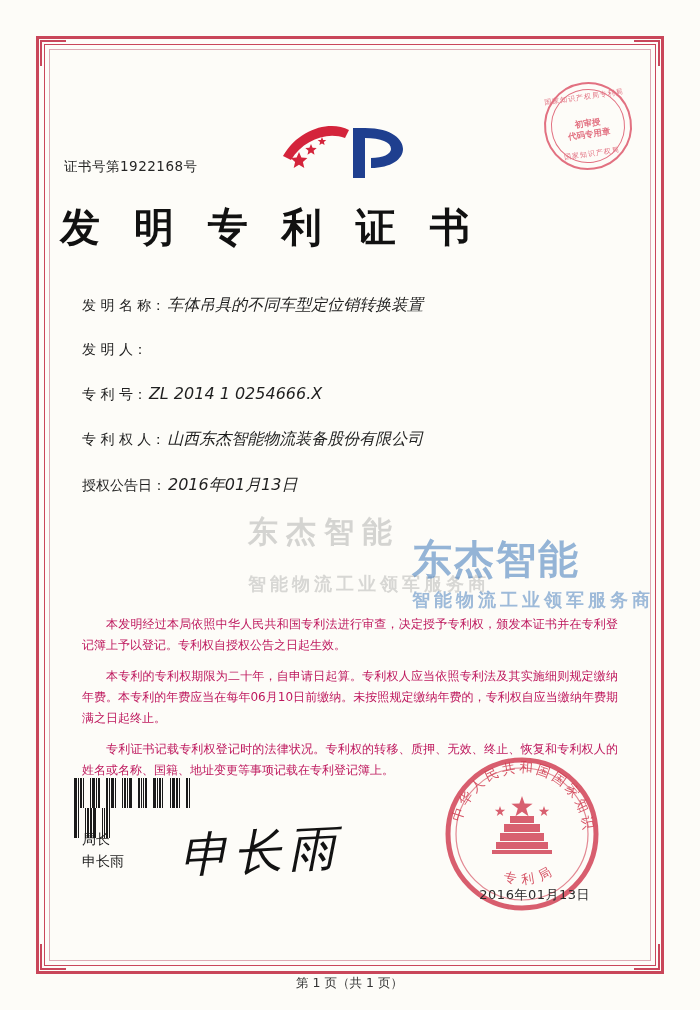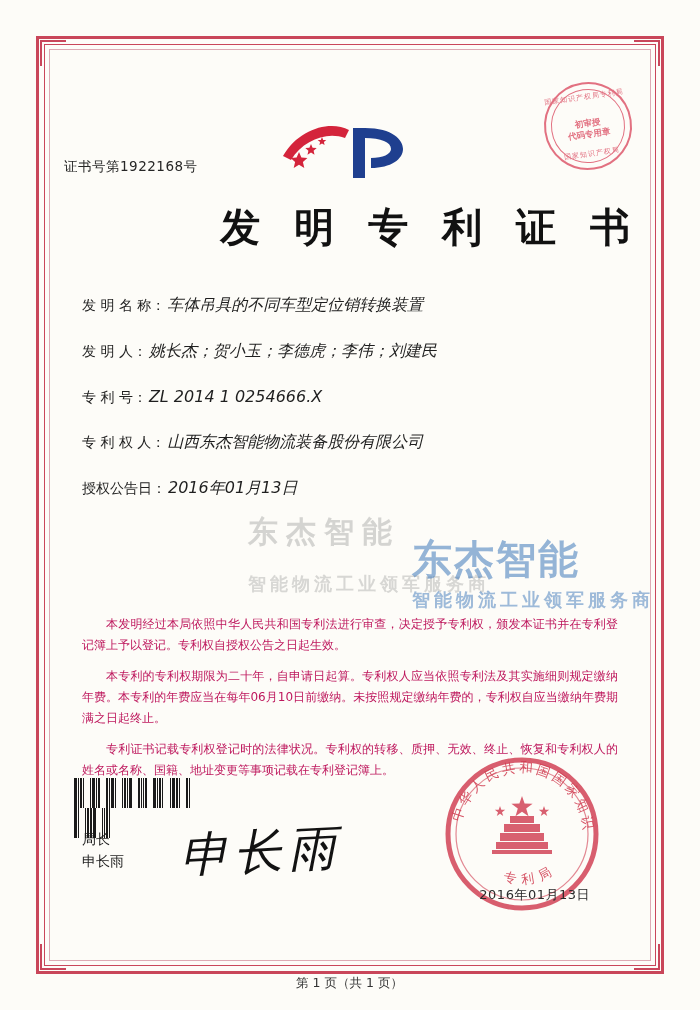--- a/index.html
+++ b/index.html
@@ -134,21 +134,21 @@
     transform: translateX(-50%);
     width: 150px;
     height: 62px;
   }
 
   
   .main-title {
     position: absolute;
     left: 0; right: 0;
     top: 140px;
-    text-align: right;
+    text-align: left;
     font-size: 40px;
     font-weight: bold;
     letter-spacing: 10px;
     color: #111;
     font-family: "DejaVu Sans", "Liberation Sans", sans-serif;
   }
 
   
   .fields {
     position: absolute;
@@ -354,21 +354,20 @@
 
     <div class="main-title">发 明 专 利 证 书</div>
 
     <div class="fields">
       <div class="field-row">
         <span class="field-label">发 明 名 称：</span>
         <span class="field-value">车体吊具的不同车型定位销转换装置</span>
       </div>
       <div class="field-row">
         <span class="field-label">发 明 人：</span>
-        <span class="field-value">姚长杰；贺小玉；李德虎；李伟；刘建民</span>
       </div>
       <div class="field-row">
         <span class="field-label">专 利 号：</span>
         <span class="field-value">ZL 2014 1 0254666.X</span>
       </div>
       <div class="field-row">
         <span class="field-label">专 利 权 人：</span>
         <span class="field-value">山西东杰智能物流装备股份有限公司</span>
       </div>
       <div class="field-row">

